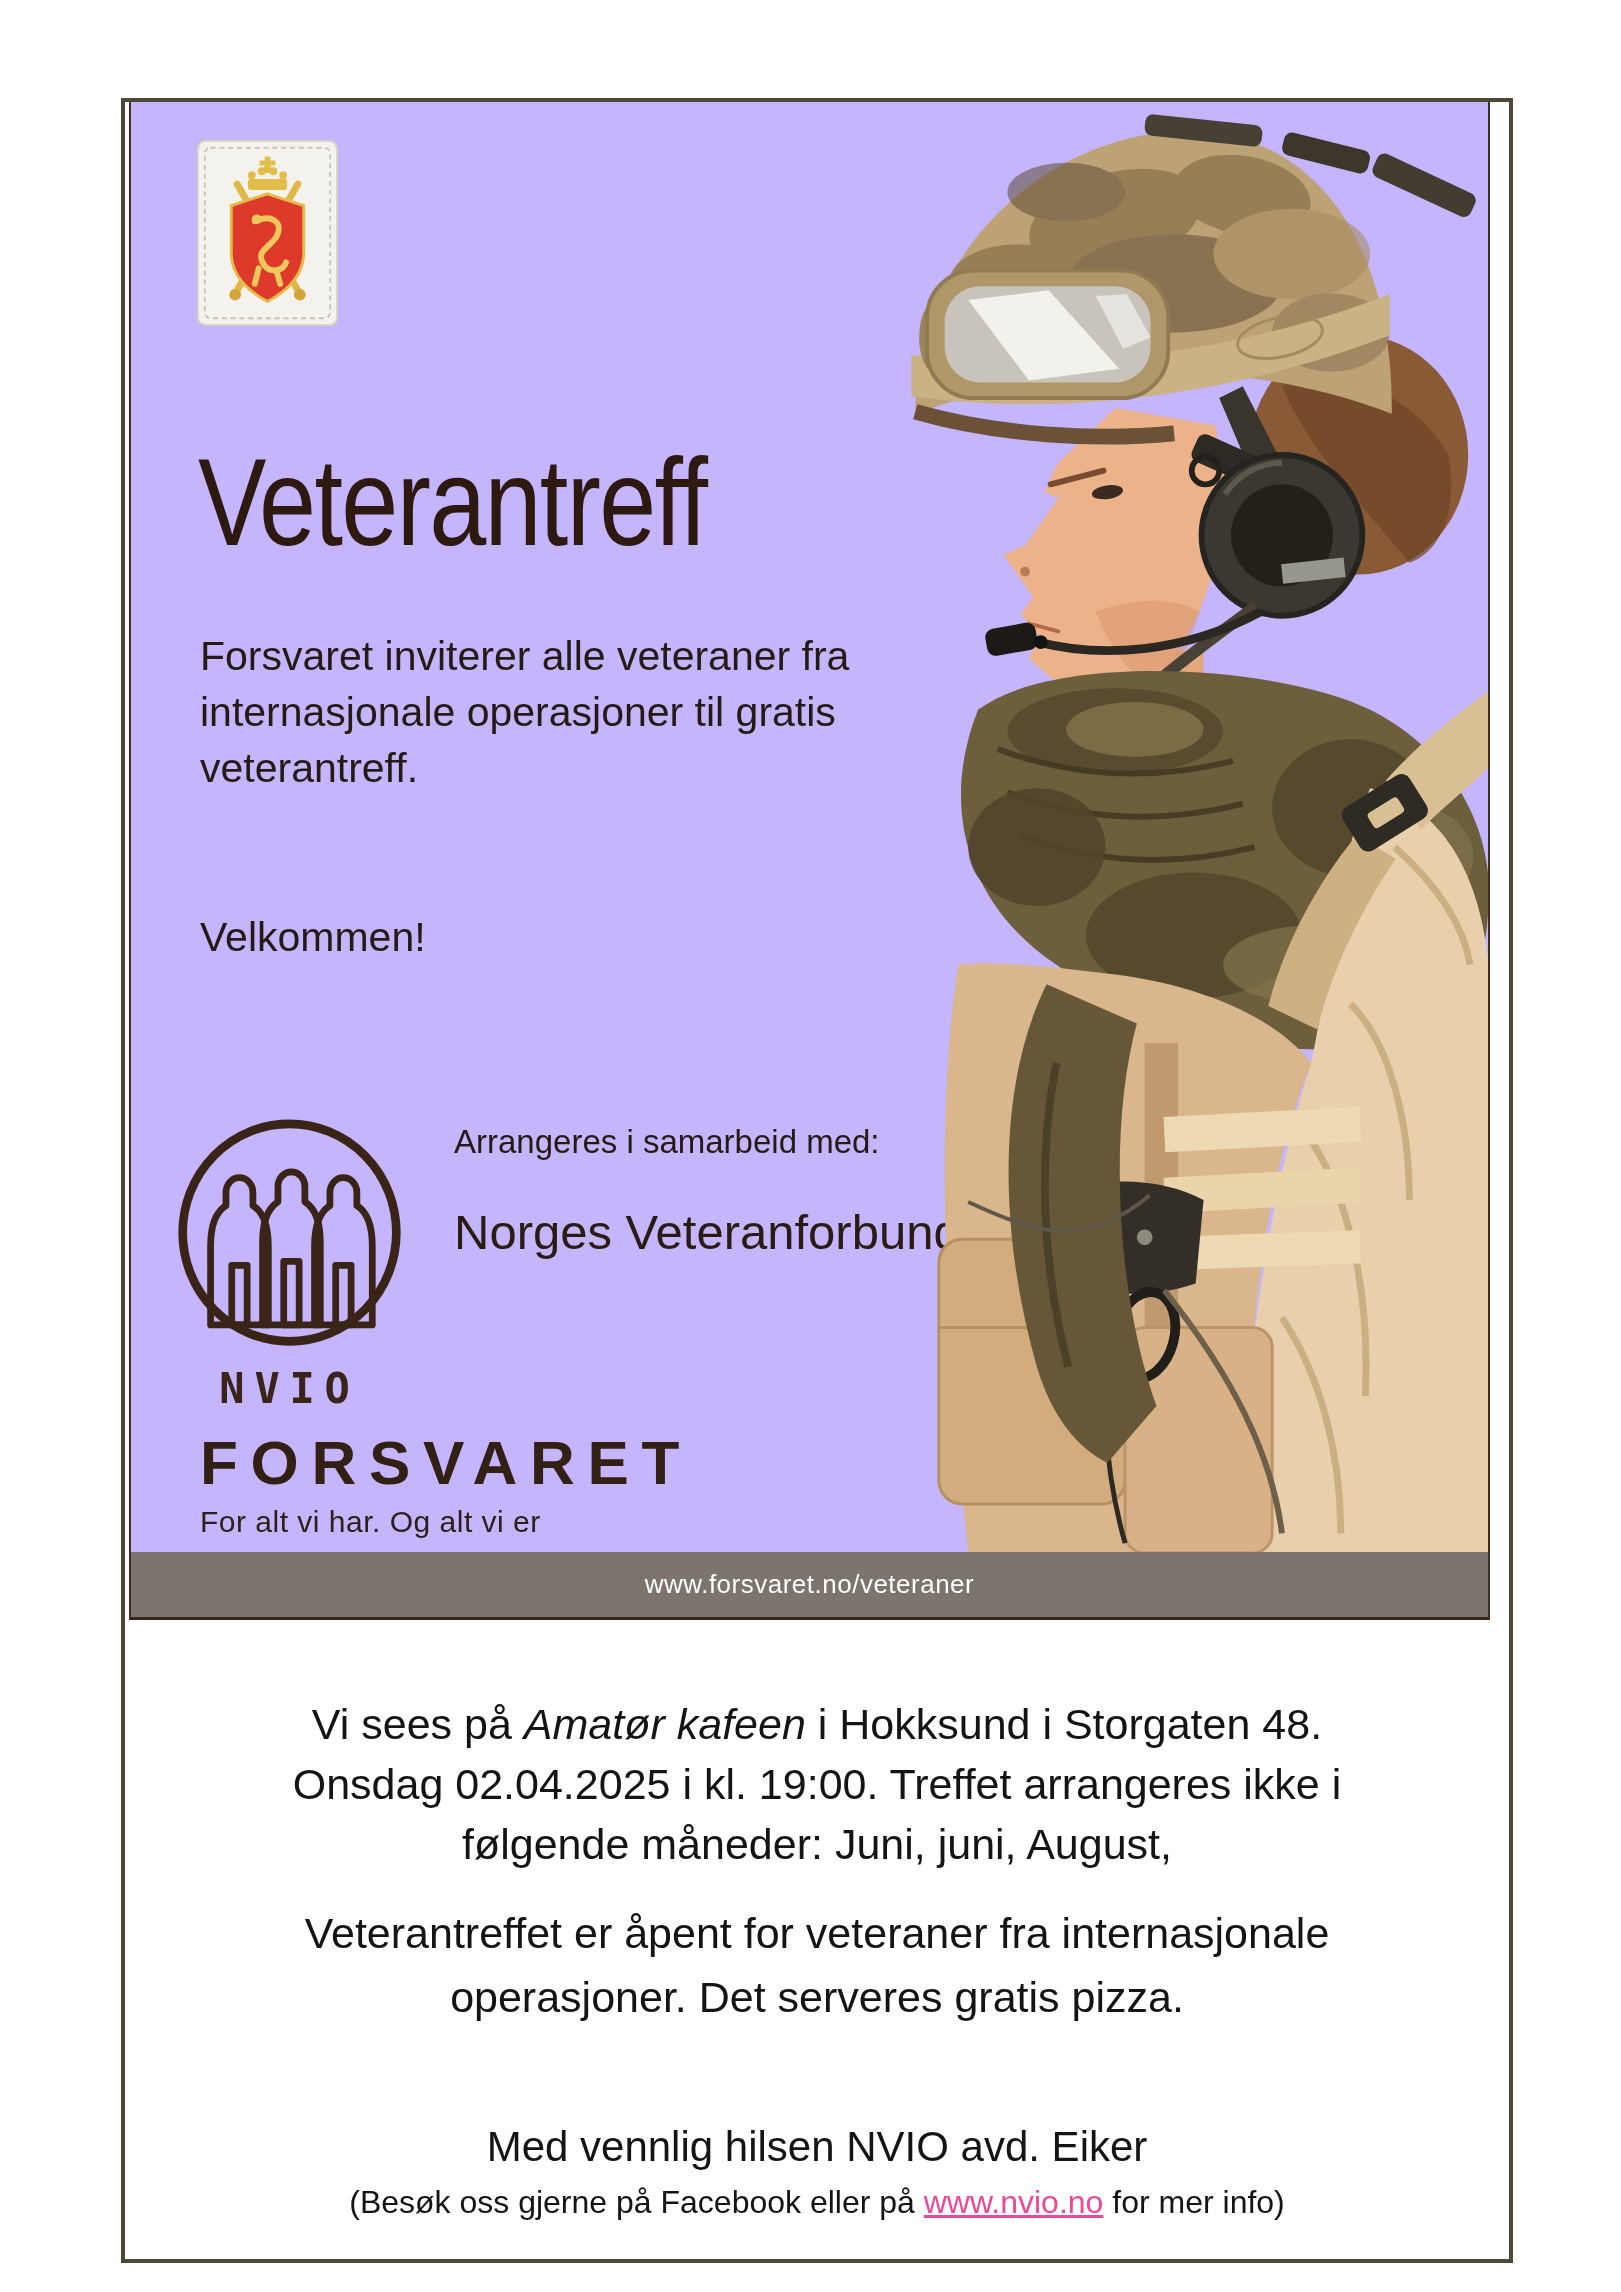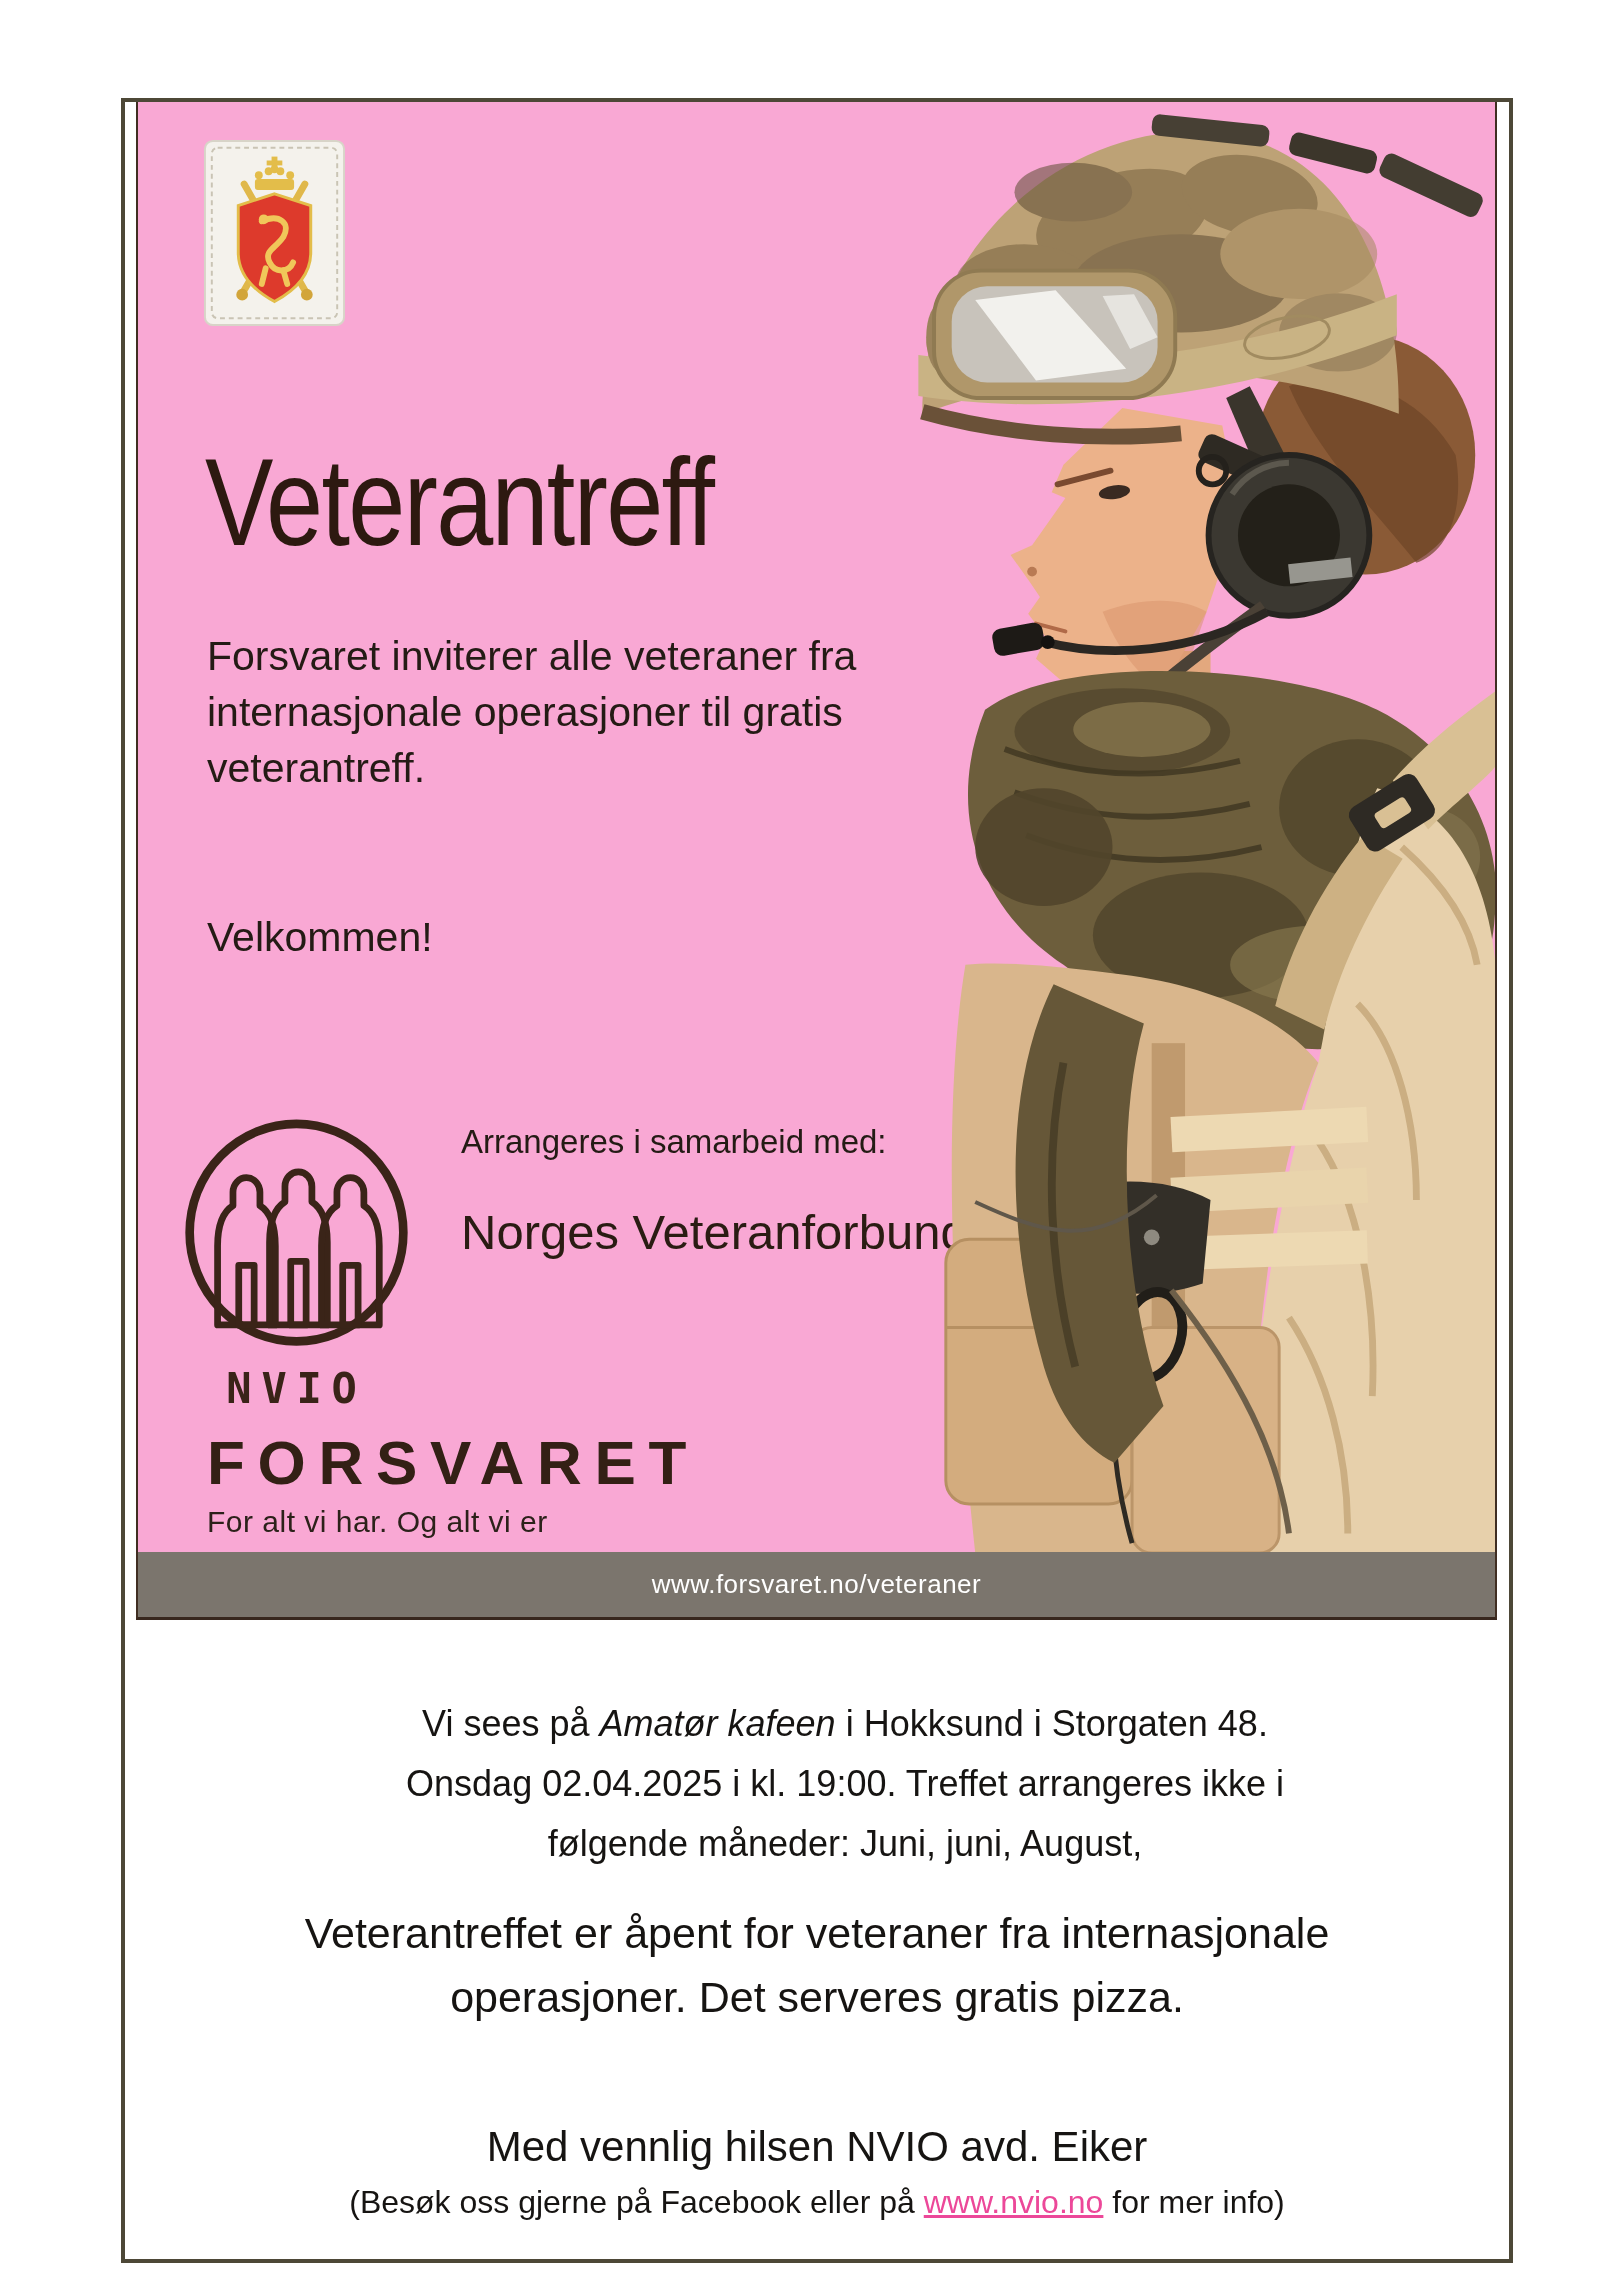--- a/index.html
+++ b/index.html
@@ -1,22 +1,22 @@
 <!DOCTYPE html>
 <html><head>
 <meta charset="utf-8">
 <style>
   html,body{margin:0;padding:0;background:#ffffff;}
   .canvas{position:relative;width:1621px;height:2293px;background:#ffffff;
     font-family:"Liberation Sans","DejaVu Sans",sans-serif;overflow:hidden;}
   .page-frame{position:absolute;left:121px;top:98px;width:1384px;height:2157px;
     border:4.9px solid #4d4837;background:#ffffff;}
-  .flyer{position:absolute;left:11px;top:0;width:1357px;height:1515px;
+  .flyer{position:absolute;left:4px;top:0;width:1357px;height:1515px;
     border-left:2.9px solid #402e22;border-right:2px solid #402e22;border-bottom:3.9px solid #38271e;
-    background:#f9a8d4;overflow:hidden;}
+    background:#c4b5fd;overflow:hidden;}
   .emblem{position:absolute;left:63px;top:35px;width:147px;height:192px;}
   .flyer-title{position:absolute;left:67px;top:337px;font-size:125px;line-height:1;
     font-weight:500;letter-spacing:-2px;color:#2d1910;transform:scaleX(.82);
     transform-origin:left top;white-space:nowrap;}
   .flyer-intro{position:absolute;left:69px;top:527px;width:765px;font-size:41px;
     line-height:1.36;color:#241b15;}
   .flyer-welcome{position:absolute;left:69px;top:812px;font-size:41px;color:#241b15;}
   .nvio-logo{position:absolute;left:43px;top:1017px;width:231px;height:231px;}
   .nvio-word{position:absolute;left:43px;top:1262px;width:231px;text-align:center;
     font-family:"DejaVu Sans Mono","Liberation Mono",monospace;font-size:42px;font-weight:bold;
@@ -26,21 +26,21 @@
   .partner-org{font-size:49px;margin-top:43px;color:#2a1c13;}
   .partner-sub{font-size:35px;margin-top:7.8px;}
   .forsvaret{position:absolute;left:69px;top:1325px;color:#332015;}
   .forsvaret-word{font-size:62px;font-weight:bold;letter-spacing:12.7px;}
   .forsvaret-tag{font-size:30px;margin-top:6.9px;letter-spacing:0.5px;color:#2c211a;}
   .urlbar{position:absolute;left:0;right:0;bottom:0;height:65px;background:#7b756d;
     display:flex;align-items:center;justify-content:center;}
   .urlbar span{color:#ffffff;font-size:26px;letter-spacing:0.5px;}
   .soldier{position:absolute;top:0;left:690px;width:667px;height:1451px;}
   .doc-text{position:absolute;left:125px;width:1384px;text-align:center;color:#161412;}
-  .p1{top:1694px;font-size:36px;line-height:60px;margin-left:28px;}
+  .p1{top:1694px;font-size:43px;line-height:60px;}
   .p2{top:1901px;font-size:43px;line-height:64px;}
   .p3{top:2123px;font-size:42px;}
   .p4{top:2184px;font-size:32px;}
   .p4 a{color:#ec4899;text-decoration:underline;}
   em{font-style:italic;}
 </style>
 </head>
 <body>
 
 <div class="canvas">

